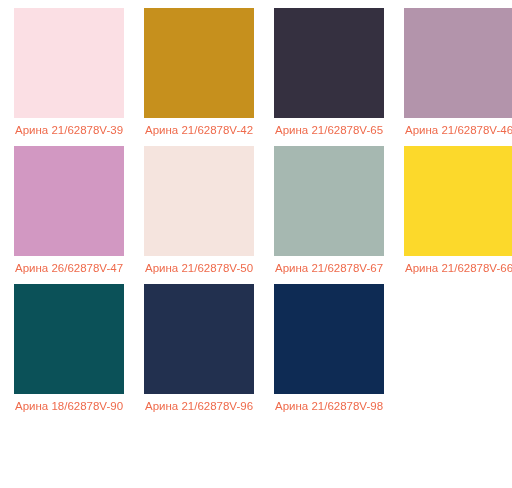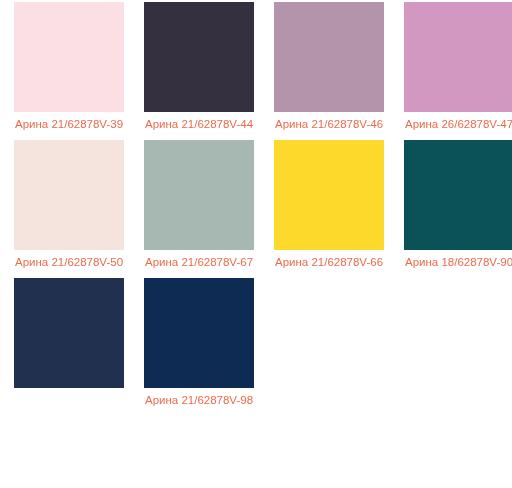--- a/index.html
+++ b/index.html
@@ -12,21 +12,21 @@
     height: 488px;
     font-family: "Liberation Sans", sans-serif;
     overflow: hidden;
   }
   #swatch-grid {
     display: grid;
     grid-template-columns: repeat(4, 110px);
     grid-template-rows: repeat(3, auto);
     column-gap: 20px;
     row-gap: 8px;
-    padding: 2px 14px 0 14px;
+    padding: 8px 14px 0 14px;
     box-sizing: border-box;
   }
   .swatch-cell {
     width: 110px;
     display: flex;
     flex-direction: column;
     align-items: center;
   }
   .swatch-chip {
     width: 110px;
@@ -47,22 +47,26 @@
 </style>
 </head>
 <body>
 
 <div id="swatch-grid">
     <div class="swatch-cell">
       <div class="swatch-chip" style="background: rgb(251, 223, 228);"></div>
       <div class="swatch-label">Арина 21/62878V-39</div>
     </div>
     <div class="swatch-cell">
+      <div class="swatch-chip" style="background: rgb(198, 144, 29);"></div>
+      <div class="swatch-label">Арина 21/62878V-42</div>
+    </div>
+    <div class="swatch-cell">
       <div class="swatch-chip" style="background: rgb(53, 48, 64);"></div>
-      <div class="swatch-label">Арина 21/62878V-44</div>
+      <div class="swatch-label">Арина 21/62878V-65</div>
     </div>
     <div class="swatch-cell">
       <div class="swatch-chip" style="background: rgb(179, 148, 171);"></div>
       <div class="swatch-label">Арина 21/62878V-46</div>
     </div>
     <div class="swatch-cell">
       <div class="swatch-chip" style="background: rgb(210, 152, 194);"></div>
       <div class="swatch-label">Арина 26/62878V-47</div>
     </div>
     <div class="swatch-cell">
@@ -76,18 +80,19 @@
     <div class="swatch-cell">
       <div class="swatch-chip" style="background: rgb(252, 217, 43);"></div>
       <div class="swatch-label">Арина 21/62878V-66</div>
     </div>
     <div class="swatch-cell">
       <div class="swatch-chip" style="background: rgb(11, 81, 88);"></div>
       <div class="swatch-label">Арина 18/62878V-90</div>
     </div>
     <div class="swatch-cell">
       <div class="swatch-chip" style="background: rgb(34, 48, 79);"></div>
+      <div class="swatch-label">Арина 21/62878V-96</div>
     </div>
     <div class="swatch-cell">
       <div class="swatch-chip" style="background: rgb(14, 43, 84);"></div>
       <div class="swatch-label">Арина 21/62878V-98</div>
     </div>
   </div>
 
 </body></html>

